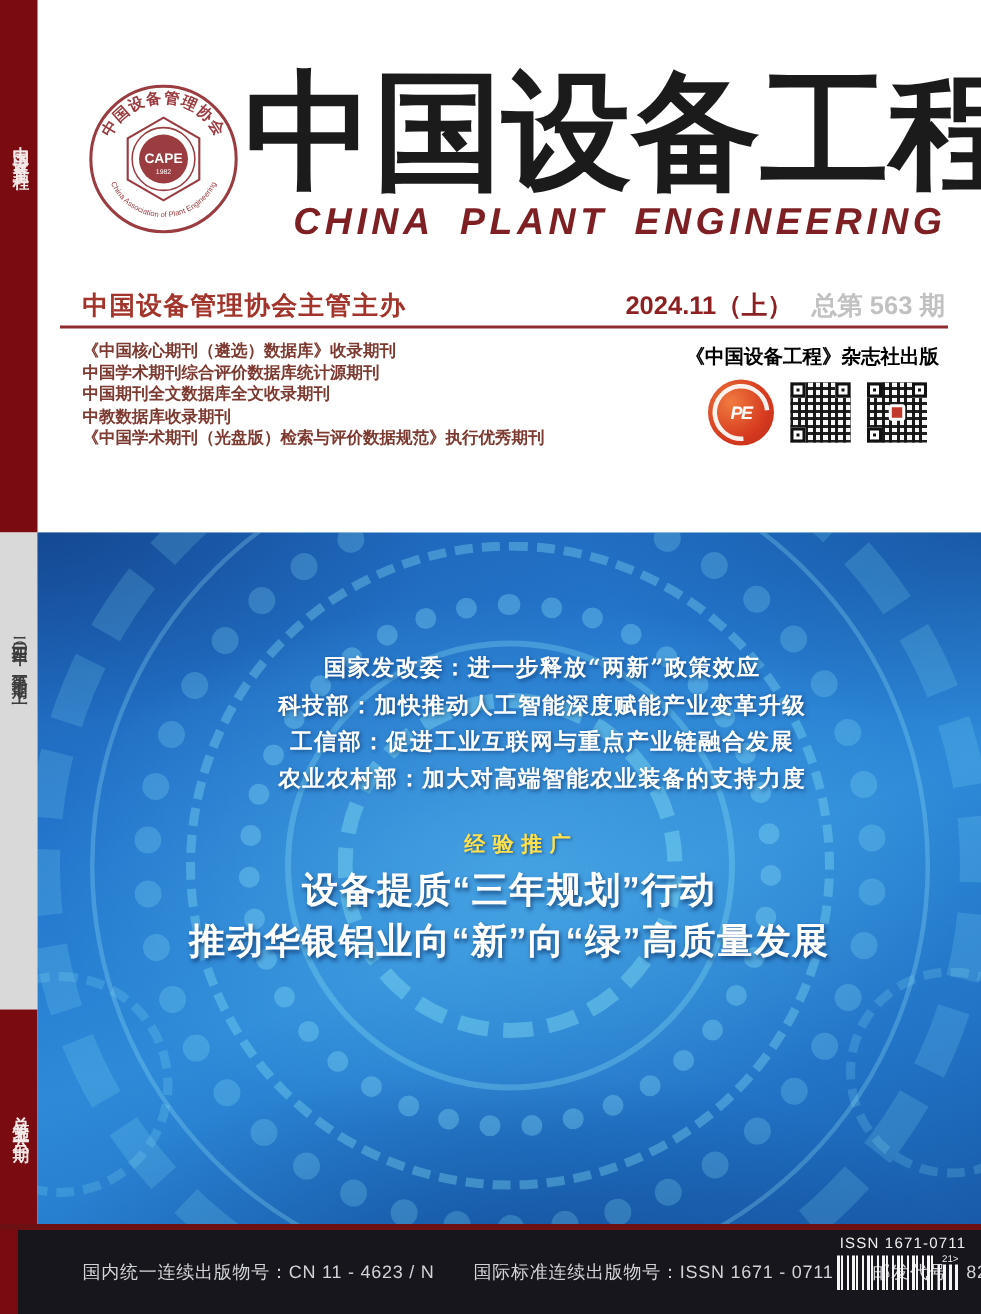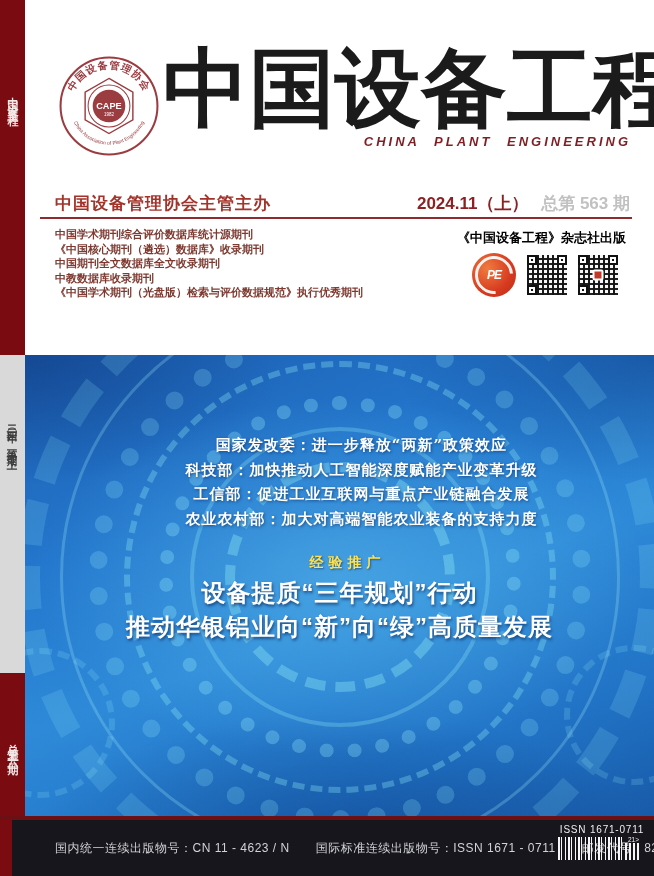--- a/index.html
+++ b/index.html
@@ -16,21 +16,21 @@
   .spine-mid .vtext    { top:62px;  color:#3c3c3c; font-size:10.5px; font-weight:700; letter-spacing:2px; }
   .spine-bottom .vtext { top:62px;  color:#f4e9e9; font-size:11px;  font-weight:700; letter-spacing:4px; }
 
   
   .logo { position:absolute; left:58px; top:55px; width:102px; height:102px; }
   .title-cn { position:absolute; left:163px; top:36px; width:470px; height:104px;
               display:flex; justify-content:space-between; align-items:center;
               font-family:"DejaVu Serif", serif; font-weight:900; font-size:86px;
               color:#1b1b1b; line-height:104px; }
   .title-en { position:absolute; right:23px; top:134px; color:#7e1f23; font-weight:700;
-              font-style:italic; font-size:13px; letter-spacing:3px; word-spacing:8px;
+              font-style:italic; font-size:25px; letter-spacing:3px; word-spacing:8px;
               font-family:"Liberation Sans", sans-serif; }
   .organizer { position:absolute; left:55px; top:192px; color:#a2342b; font-weight:700; font-size:17px; letter-spacing:1px; }
   .issue-box { position:absolute; right:24px; top:192px; font-size:17px; white-space:nowrap;text-align:right; }
   .issue-date { color:#8d2022; font-weight:700; }
   .issue-no { color:#c2c1c1; font-weight:700; margin-left:8px; }
   .head-rule { position:absolute; left:40px; top:217px; width:592px; height:2px; background:#8f2a2e; }
 
   
   .indexing { position:absolute; left:55px; top:227px; }
   .indexing .line { color:#7d3a31; font-size:11px; font-weight:600; line-height:14.6px; }
@@ -146,22 +146,22 @@
   <div class="title-en">CHINA PLANT ENGINEERING</div>
 
   <div class="organizer">中国设备管理协会主管主办</div>
   <div class="issue-box">
     <span class="issue-date">2024.11（上）</span>
     <span class="issue-no">总第 563 期</span>
   </div>
   <div class="head-rule"></div>
 
   <div class="indexing">
+    <div class="line">《中国核心期刊（遴选）数据库》收录期刊</div>
     <div class="line">中国学术期刊综合评价数据库统计源期刊</div>
-    <div class="line">《中国核心期刊（遴选）数据库》收录期刊</div>
     <div class="line">中国期刊全文数据库全文收录期刊</div>
     <div class="line">中教数据库收录期刊</div>
     <div class="line">《中国学术期刊（光盘版）检索与评价数据规范》执行优秀期刊</div>
   </div>
 
   <div class="publisher-label">《中国设备工程》杂志社出版</div>
   <div class="logo-row">
     <div class="cpe">
       <span class="cpe-text">PE</span>
     </div>

